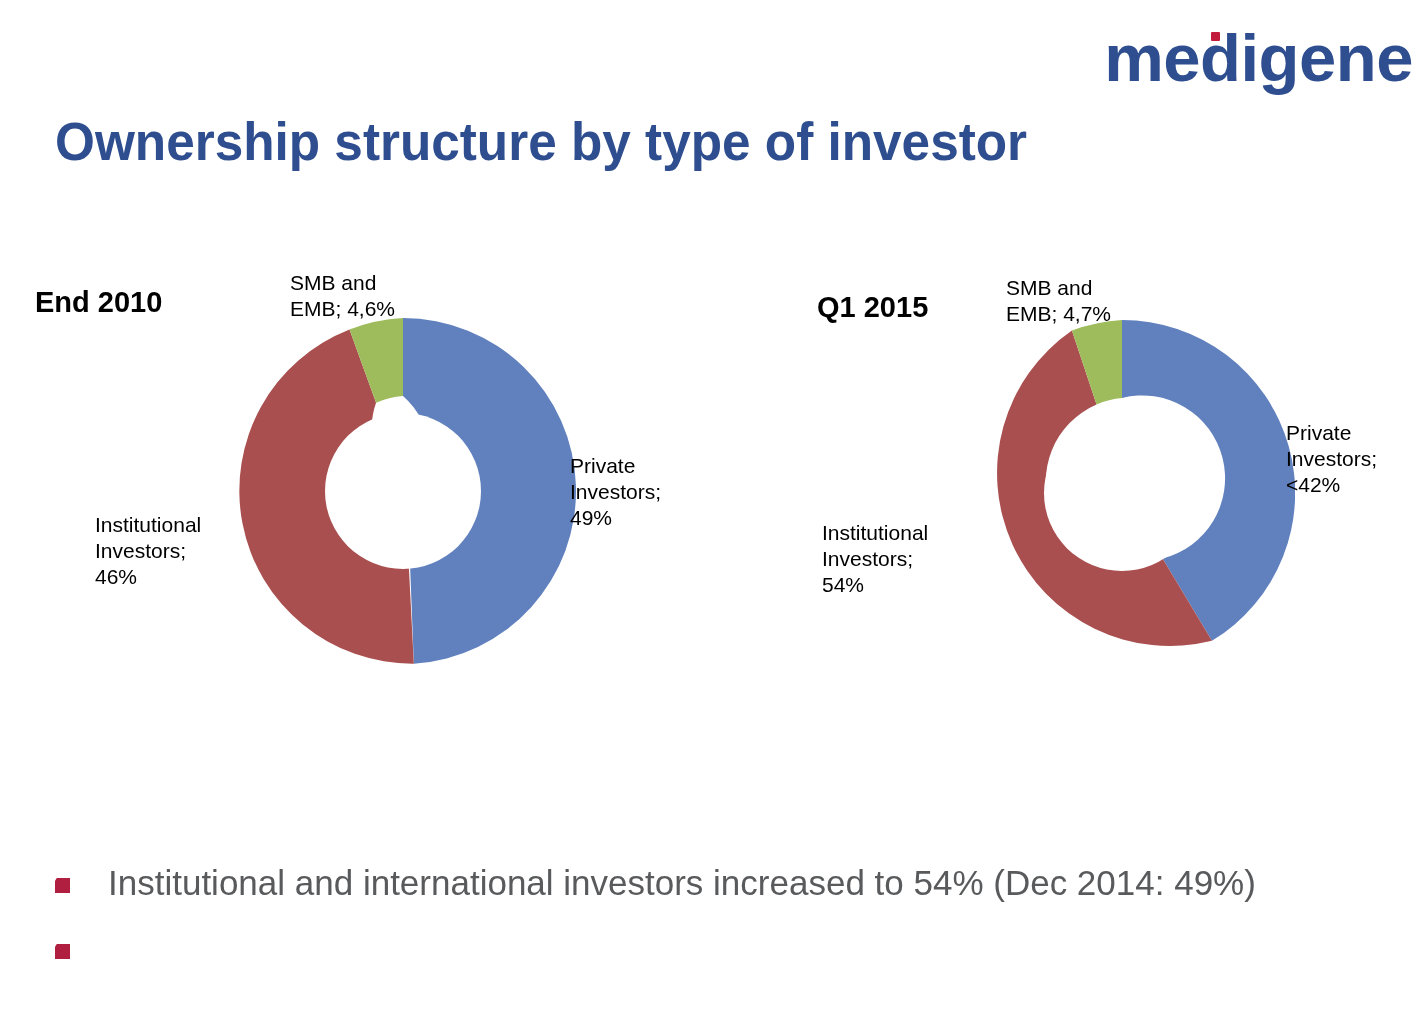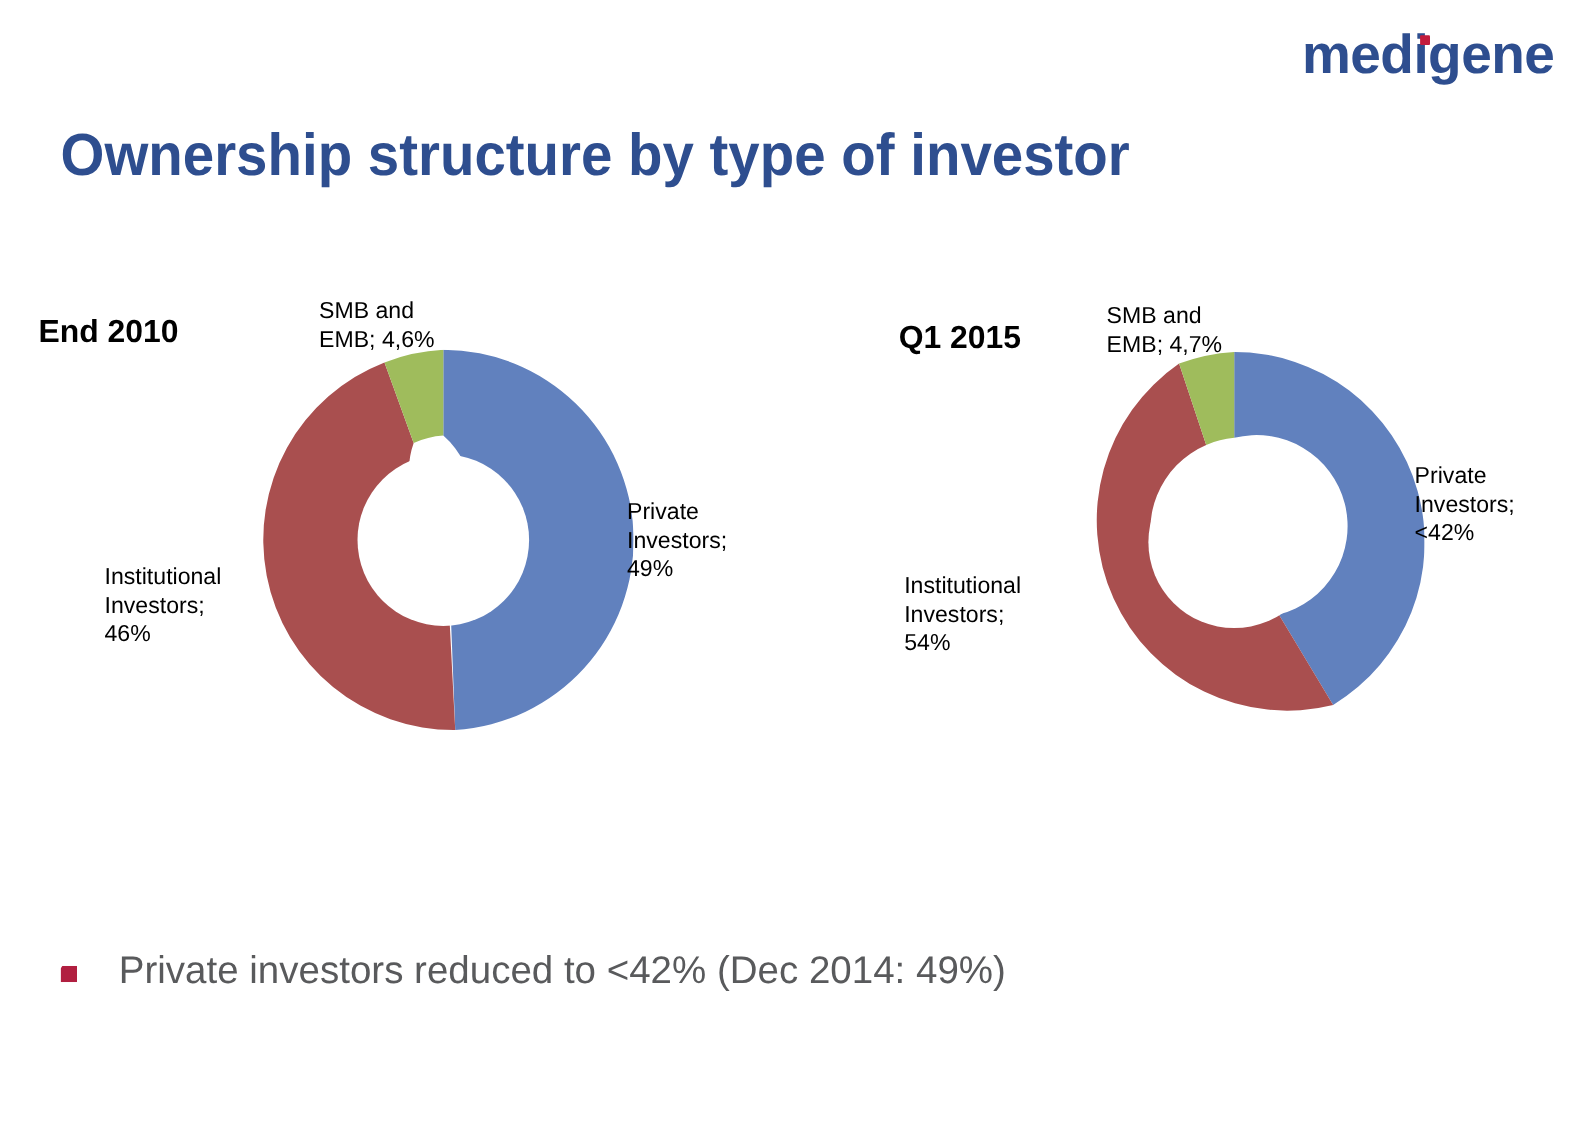--- a/index.html
+++ b/index.html
@@ -14,21 +14,21 @@
     overflow: hidden;
     font-family: "Liberation Sans", sans-serif;
     color: #000000;
   }
 
   
   #logo {
     position: absolute;
     top: 24px;
     right: 14px;
-    font-size: 50px;
+    font-size: 67px;
     font-weight: bold;
     letter-spacing: -0.5px;
     color: #2E4E8F;
     line-height: 1;
     user-select: none;
   }
   #logo .dot {
     position: absolute;
     width: 9px;
     height: 9px;
@@ -206,15 +206,18 @@
 Investors;
 &lt;42%</div>
   <div class="slice-label" id="c2-lbl-inst">Institutional
 Investors;
 54%</div>
 </div>
 
 <div id="bullets">
   <div class="bullet-row">
     <span class="bullet-marker"></span>
-    <span class="bullet-text">Private investors reduced to &lt;42% (Dec 2014: 49%)</span>
+    <span class="bullet-text">Institutional and international investors increased to 54% (Dec 2014: 49%)</span>
+  </div>
+  <div class="bullet-row">
+    <span class="bullet-marker"></span>
   </div>
 </div>
 
 </body></html>

